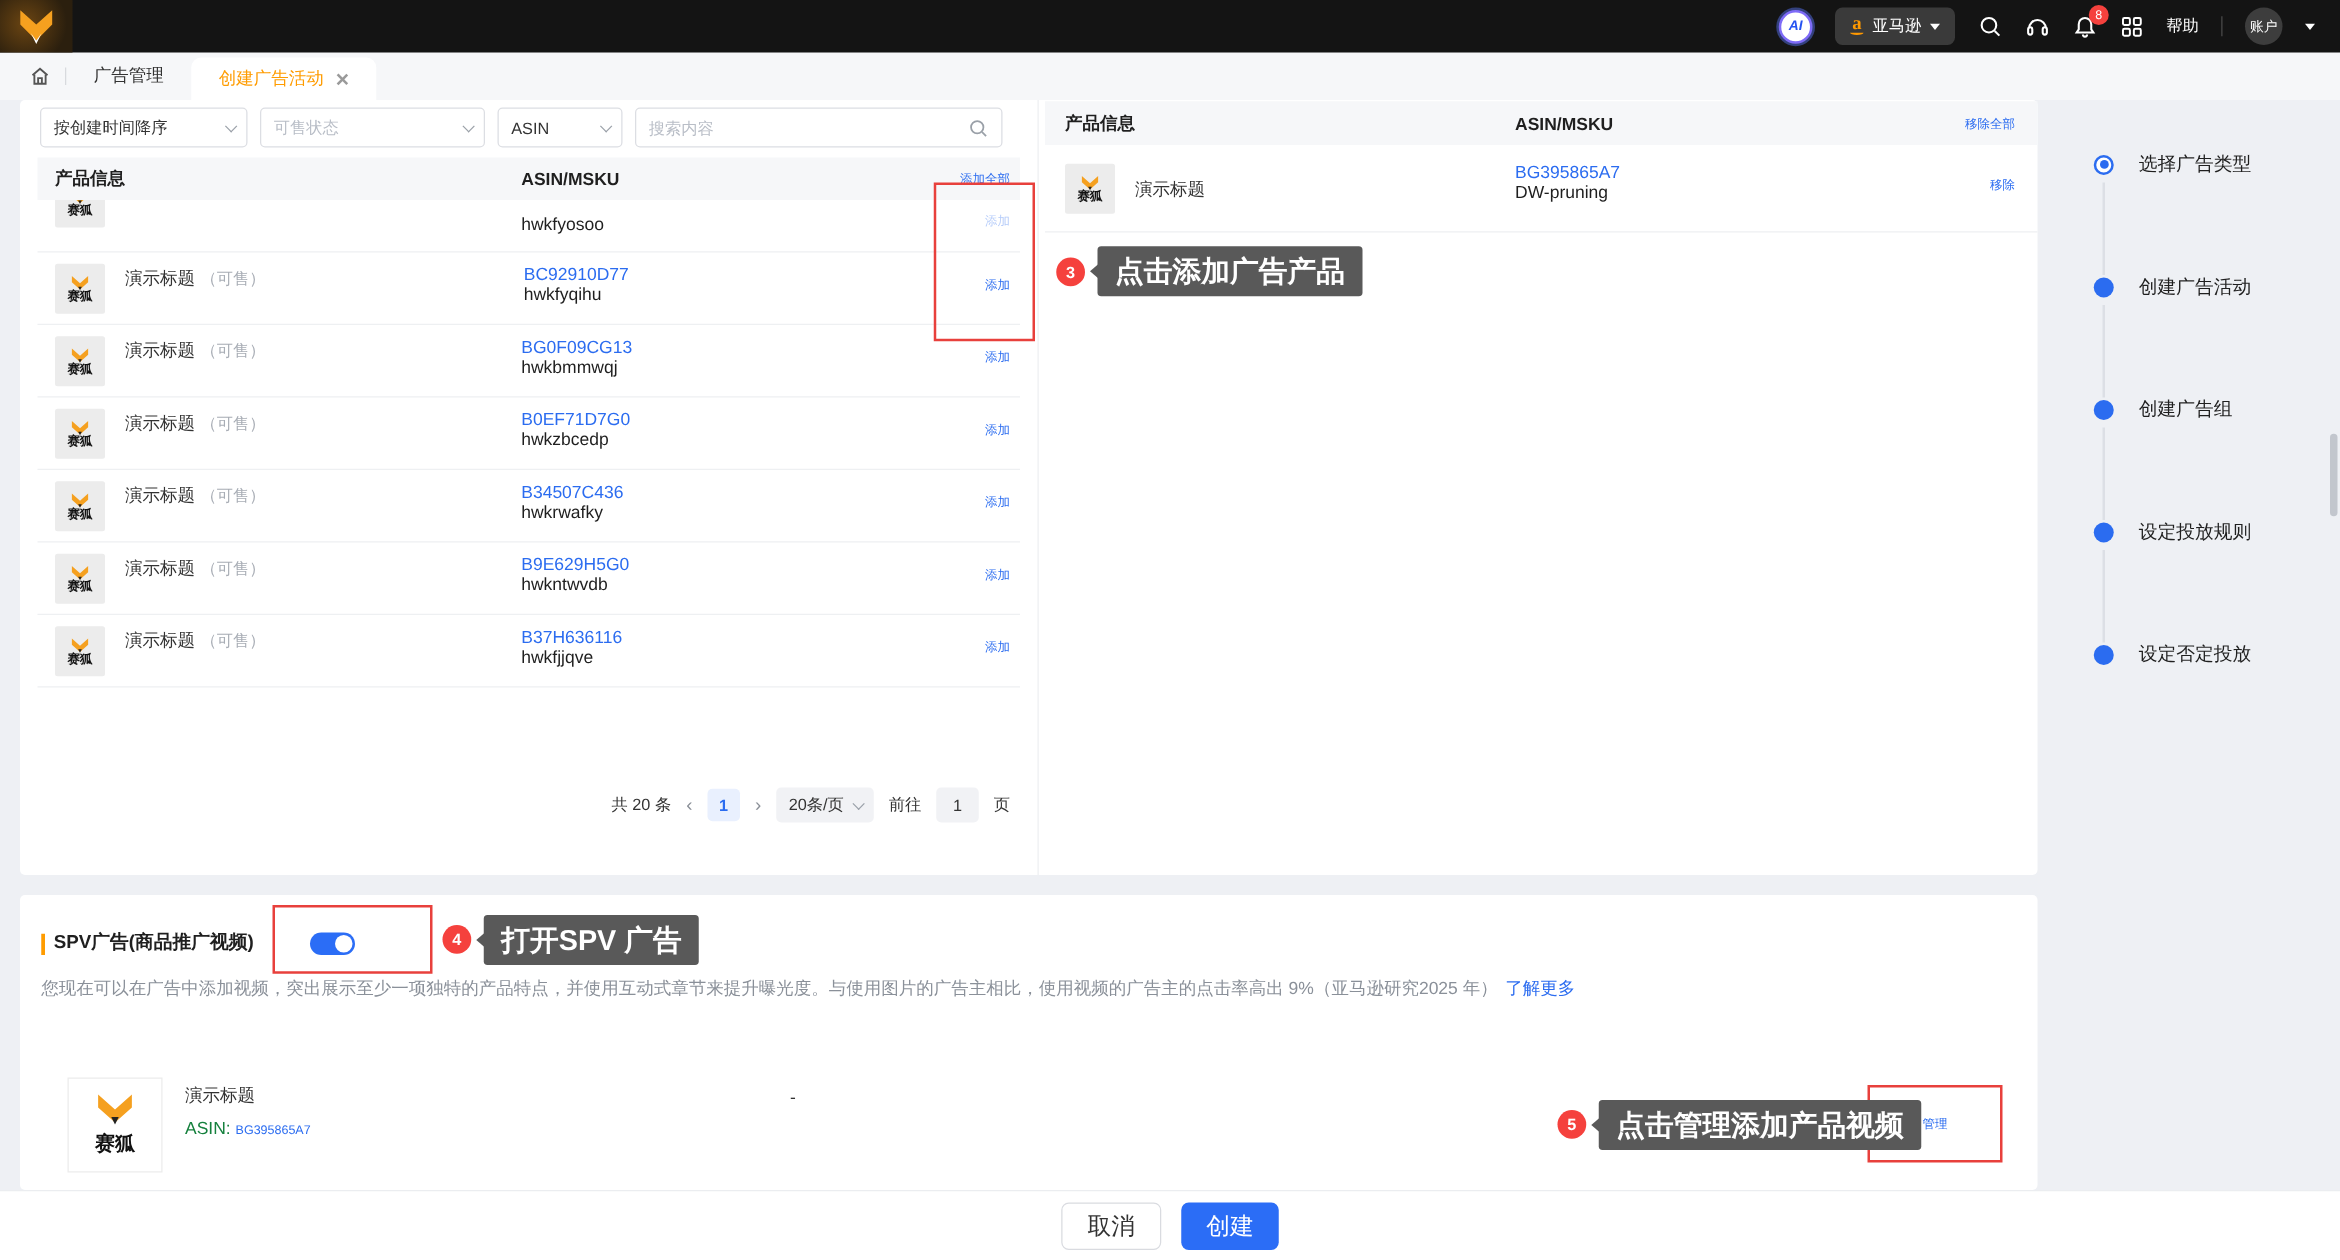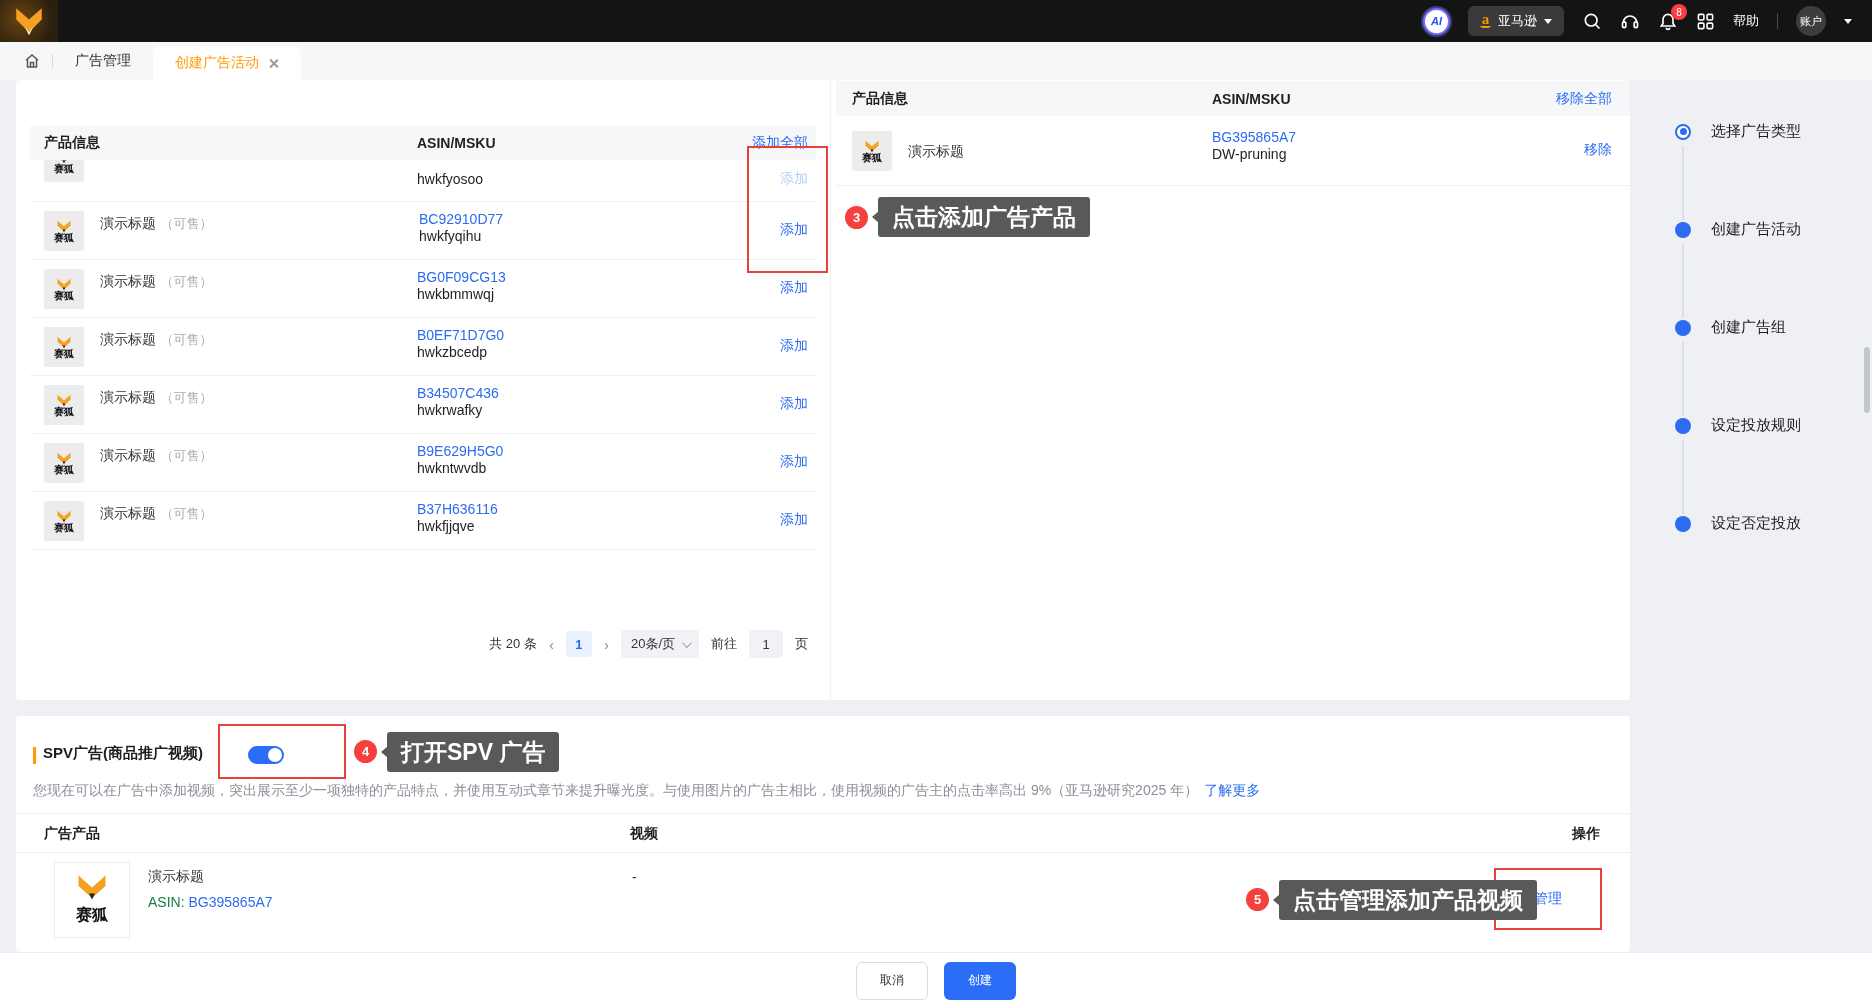--- a/index.html
+++ b/index.html
@@ -48,21 +48,21 @@
   .sel.ph span{color:#b9bec7}
   .chev{width:7px;height:7px;border-right:1.4px solid #9aa0a8;border-bottom:1.4px solid #9aa0a8;transform:rotate(45deg) translateY(-2px)}
   .sinput{flex:1;height:32px;border:1px solid #dcdee3;border-radius:4px;display:flex;align-items:center;padding:0 10px;background:#fff}
   .sinput input{border:none;outline:none;flex:1;font-size:13px;color:#333;font-family:inherit}
   .sinput input::placeholder{color:#b9bec7}
   .thead{position:absolute;left:0;top:46px;width:786px;height:34px;background:#f6f7f9;display:flex;align-items:center}
   .th{font-weight:bold;font-size:14px;color:#1f1f1f}
   .col-prod{position:absolute;left:14px}
   .col-asin{position:absolute;left:387px}
   .col-add{position:absolute;right:8px}
-  .link{color:#2b6cf0;cursor:pointer;text-decoration:none;font-size:14px}
+  .link{color:#2b6cf0;cursor:pointer;text-decoration:none;font-size:10px}
   .prow{position:absolute;left:0;width:786px;border-bottom:1px solid #eef0f2}
   .thumb{width:40px;height:40px;background:#ececec;border-radius:2px;display:flex;flex-direction:column;align-items:center;justify-content:center;gap:0;flex:none}
   .thumb .bl{font-size:10px;font-weight:bold;color:#111;line-height:10px}
   .rtitle{font-size:14px;color:#333}
   .rstatus{font-size:13px;color:#a8adb5}
   .masin{display:block;font-size:14px}
   .mmsku{font-size:14px;color:#1f1f1f;margin-top:5px}
   .pagi{position:absolute;right:8px;top:550px;display:flex;align-items:center;gap:12px;font-size:13px;color:#333}
   .pg-arrow{color:#8a8f97;font-size:15px;cursor:pointer}
   .pg-cur{min-width:26px;height:26px;border-radius:4px;background:#e9f0fe;color:#2b6cf0;font-weight:bold;display:flex;align-items:center;justify-content:center;cursor:pointer}
@@ -107,21 +107,21 @@
   .spv-desc{position:absolute;left:17px;top:66px;font-size:14px;color:#8a9099;white-space:nowrap}
   .spv-desc .link{font-size:14px;margin-left:6px}
   .spv-thead{position:absolute;left:0;top:97px;width:1614px;height:40px;border-top:1px solid #eef0f2;border-bottom:1px solid #eef0f2}
   .spv-thead .th{position:absolute;top:11px}
   .bigthumb{position:absolute;left:38px;top:146px;width:76px;height:76px;background:#fff;border:1px solid #ececec;display:flex;flex-direction:column;align-items:center;justify-content:center;gap:4px}
   .bigthumb .bl{font-size:16px;font-weight:bold;color:#111}
   .mgr{position:absolute;left:1478px;top:152px;width:108px;height:62px;border:2px solid #e8403c;display:flex;align-items:center;justify-content:center;z-index:6}
 
   
   .footer{position:absolute;left:0;top:952px;width:1872px;height:56px;background:#fff;border-top:1px solid #ebedf0;display:flex;align-items:center;justify-content:center;gap:16px;z-index:20}
-  .btn{height:38px;min-width:72px;padding:0 20px;border-radius:6px;font-size:12px;display:flex;align-items:center;justify-content:center;cursor:pointer}
+  .btn{height:38px;min-width:72px;padding:0 20px;border-radius:6px;font-size:19px;display:flex;align-items:center;justify-content:center;cursor:pointer}
   .btn.ghost{background:#fff;border:1px solid #d9dbe0;color:#333}
   .btn.primary{background:#2b6df6;color:#fff;border:none}
 
   .faded{opacity:.35}
   svg{display:block}
 </style>
 </head>
 <body>
 
 <div class="navbar">
@@ -202,20 +202,43 @@
     <span>创建广告活动</span>
     <span class="x"></span>
   </div>
 </div>
 
 <div class="content">
 
   <div class="card card1">
 
     <div class="lpanel">
+      <div class="filters">
+        <div class="sel" style="width:166px">
+          <span>按创建时间降序</span>
+            <i class="chev"></i>
+        </div>
+        <div class="sel ph" style="width:180px">
+          <span>可售状态</span>
+            <i class="chev"></i>
+        </div>
+        <div class="sel" style="width:100px">
+          <span>ASIN</span>
+            <i class="chev"></i>
+        </div>
+        <div class="sinput">
+          <input placeholder="搜索内容" style="">
+          <span>
+            <svg width="17" height="17" viewBox="0 0 24 24" fill="none" stroke="#9aa0a8" stroke-width="2">
+                <circle cx="11" cy="11" r="7"></circle>
+                <line x1="16.5" y1="16.5" x2="21" y2="21"></line>
+              </svg>
+          </span>
+        </div>
+      </div>
 
       <div class="thead">
         <span class="th col-prod">产品信息</span>
         <span class="th col-asin">ASIN/MSKU</span>
         <a class="link col-add">添加全部</a>
       </div>
 
       <div class="prow" style="top:80px;height:42px;overflow:hidden">
         <div class="thumb" style="position:absolute;left:14px;top:-18px">
           <svg width="18" height="13" viewBox="0 0 24 18">
@@ -386,25 +409,20 @@
         <i></i>
       </div>
     <div class="redbox" style="left:202px;top:8px;width:128px;height:55px"></div>
     <div class="numbadge" style="left:338px;top:24px">4</div>
     <div class="tip tip16" style="left:371px;top:16px">打开SPV 广告</div>
 
     <div class="spv-desc">
       <span>您现在可以在广告中添加视频，突出展示至少一项独特的产品特点，并使用互动式章节来提升曝光度。与使用图片的广告主相比，使用视频的广告主的点击率高出 9%（亚马逊研究2025 年）</span><a class="link">了解更多</a>
     </div>
 
-    <div class="spv-thead">
-      <span class="th" style="left:28px">广告产品</span>
-      <span class="th" style="left:614px">视频</span>
-      <span class="th" style="right:30px">操作</span>
-    </div>
 
     <div class="bigthumb">
       <svg width="36" height="27" viewBox="0 0 24 18">
           <path d="M3 1 L12 9 L21 1 L21 8 L12 16 L3 8 Z" fill="#f5a01f"></path>
           <path d="M10 13 L12 17 L14 13 Z" fill="#222"></path>
         </svg>
       <span class="bl">赛狐</span>
     </div>
     <span class="rtitle" style="position:absolute;left:132px;top:152px">演示标题</span>
     <span style="position:absolute;left:132px;top:178px;font-size:14px">

